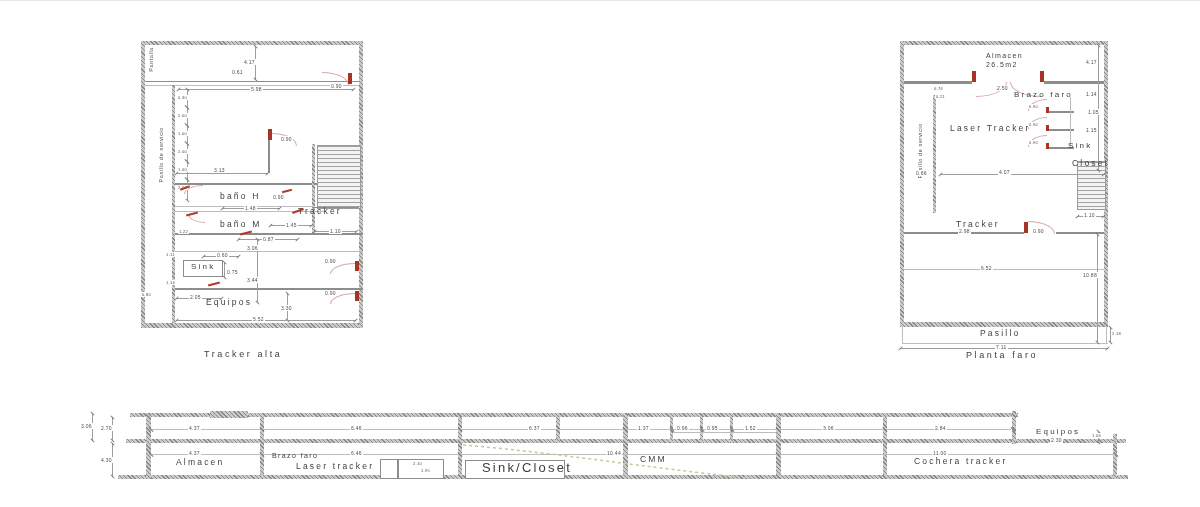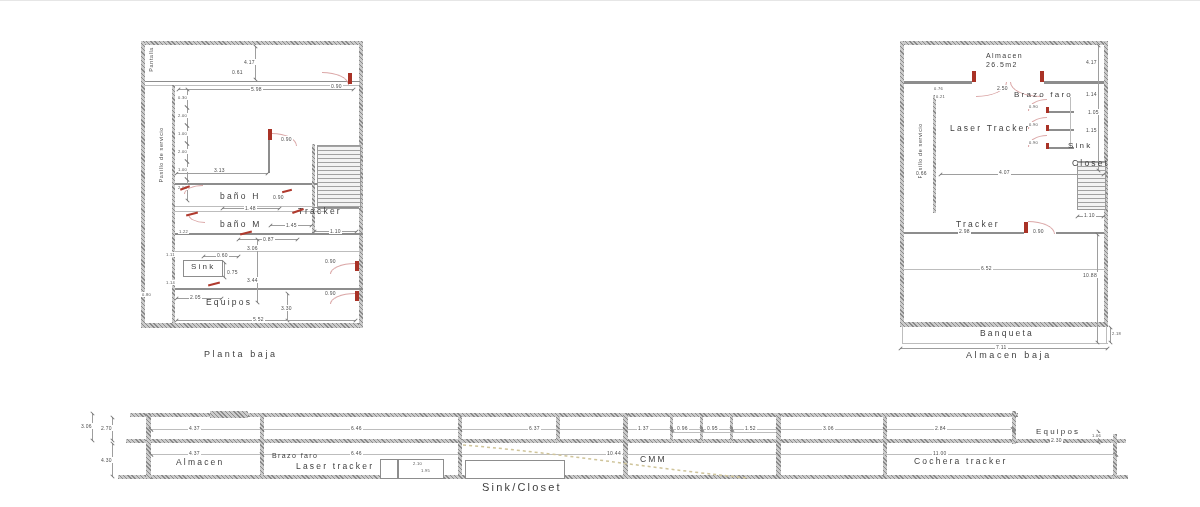--- a/index.html
+++ b/index.html
@@ -130,21 +130,21 @@
     <span class="dim" style="left:252px;top:315px">5.52</span>
     <span class="dim t4" style="left:141px;top:291px">0.80</span>
 
     <span class="vtext" style="left:148px;top:46px">Pantalla</span>
     <span class="vtext" style="left:158px;top:126px">Pasillo de servicio</span>
     <span class="rlabel" style="left:220px;top:191px">baño H</span>
     <span class="rlabel" style="left:220px;top:219px">baño M</span>
     <span class="rlabel" style="left:298px;top:206px">Tracker</span>
     <span class="rlabel" style="left:191px;top:261px;font-size:8px">Sink</span>
     <span class="rlabel" style="left:206px;top:297px">Equipos</span>
-    <span class="title" style="left:204px;top:348px">Planta baja</span>
+    <span class="title" style="left:204px;top:348px">Tracker alta</span>
   </div>
 
   <div>
     <div class="wall" style="left:900px;top:40px;width:208px;height:4px"></div>
     <div class="wall" style="left:900px;top:40px;width:4px;height:286px"></div>
     <div class="wall" style="left:1104px;top:40px;width:4px;height:286px"></div>
     <div class="wall" style="left:900px;top:321px;width:208px;height:5px"></div>
     <div class="lnl" style="left:902px;top:342px;width:206px;height:1px"></div>
     <div class="lnl" style="left:902px;top:326px;width:1px;height:16px"></div>
     <div class="lnl" style="left:1106px;top:326px;width:1px;height:16px"></div>
@@ -201,22 +201,22 @@
     <span class="dim" style="left:995px;top:343px">7.11</span>
 
     <span class="rlabel sm" style="left:986px;top:50px">Almacen</span>
     <span class="rlabel sm" style="left:986px;top:59px">26.5m2</span>
     <span class="rlabel" style="left:1014px;top:89px;font-size:8px">Brazo faro</span>
     <span class="rlabel" style="left:950px;top:123px">Laser Tracker</span>
     <span class="rlabel" style="left:1068px;top:140px;font-size:8px">Sink</span>
     <span class="rlabel" style="left:1072px;top:158px">Closet</span>
     <span class="vtext" style="left:917px;top:122px">Pasillo de servicio</span>
     <span class="rlabel" style="left:956px;top:219px">Tracker</span>
-    <span class="rlabel" style="left:980px;top:328px">Banqueta</span>
-    <span class="title" style="left:966px;top:349px">Almacen baja</span>
+    <span class="rlabel" style="left:980px;top:328px">Pasillo</span>
+    <span class="title" style="left:966px;top:349px">Planta faro</span>
   </div>
 
   <div>
     <svg class="spline" width="1200" height="507">
       <path d="M463,444 C560,452 640,466 748,477" fill="none" stroke="#cfc49a" stroke-width="1.5" stroke-dasharray="3,3"></path>
     </svg>
     <div class="wall" style="left:118px;top:474px;width:1010px;height:4px"></div>
     <div class="wall" style="left:126px;top:438px;width:1000px;height:4px"></div>
     <div class="wall" style="left:130px;top:412px;width:888px;height:4px"></div>
     <div class="wall" style="left:210px;top:410px;width:38px;height:7px"></div>
@@ -279,19 +279,19 @@
     <span class="dim" style="left:100px;top:456px">4.30</span>
 
     <span class="dim t4" style="left:412px;top:460px">2.10</span>
     <span class="dim t4" style="left:420px;top:467px">1.95</span>
     <span class="dim" style="left:1050px;top:436px">2.30</span>
     <span class="dim t4" style="left:1091px;top:432px">1.06</span>
 
     <span class="rlabel" style="left:176px;top:457px">Almacen</span>
     <span class="rlabel sm" style="left:272px;top:450px">Brazo faro</span>
     <span class="rlabel" style="left:296px;top:461px">Laser tracker</span>
-    <span class="rlabel" style="left:482px;top:482px;font-size:11px">Sink/Closet</span>
+    <span class="rlabel" style="left:482px;top:462px;font-size:13px">Sink/Closet</span>
     <span class="rlabel" style="left:640px;top:454px">CMM</span>
     <span class="rlabel" style="left:914px;top:456px">Cochera tracker</span>
     <span class="rlabel" style="left:1036px;top:426px;font-size:8px">Equipos</span>
   </div>
 
 </div>
 
 </body></html>

